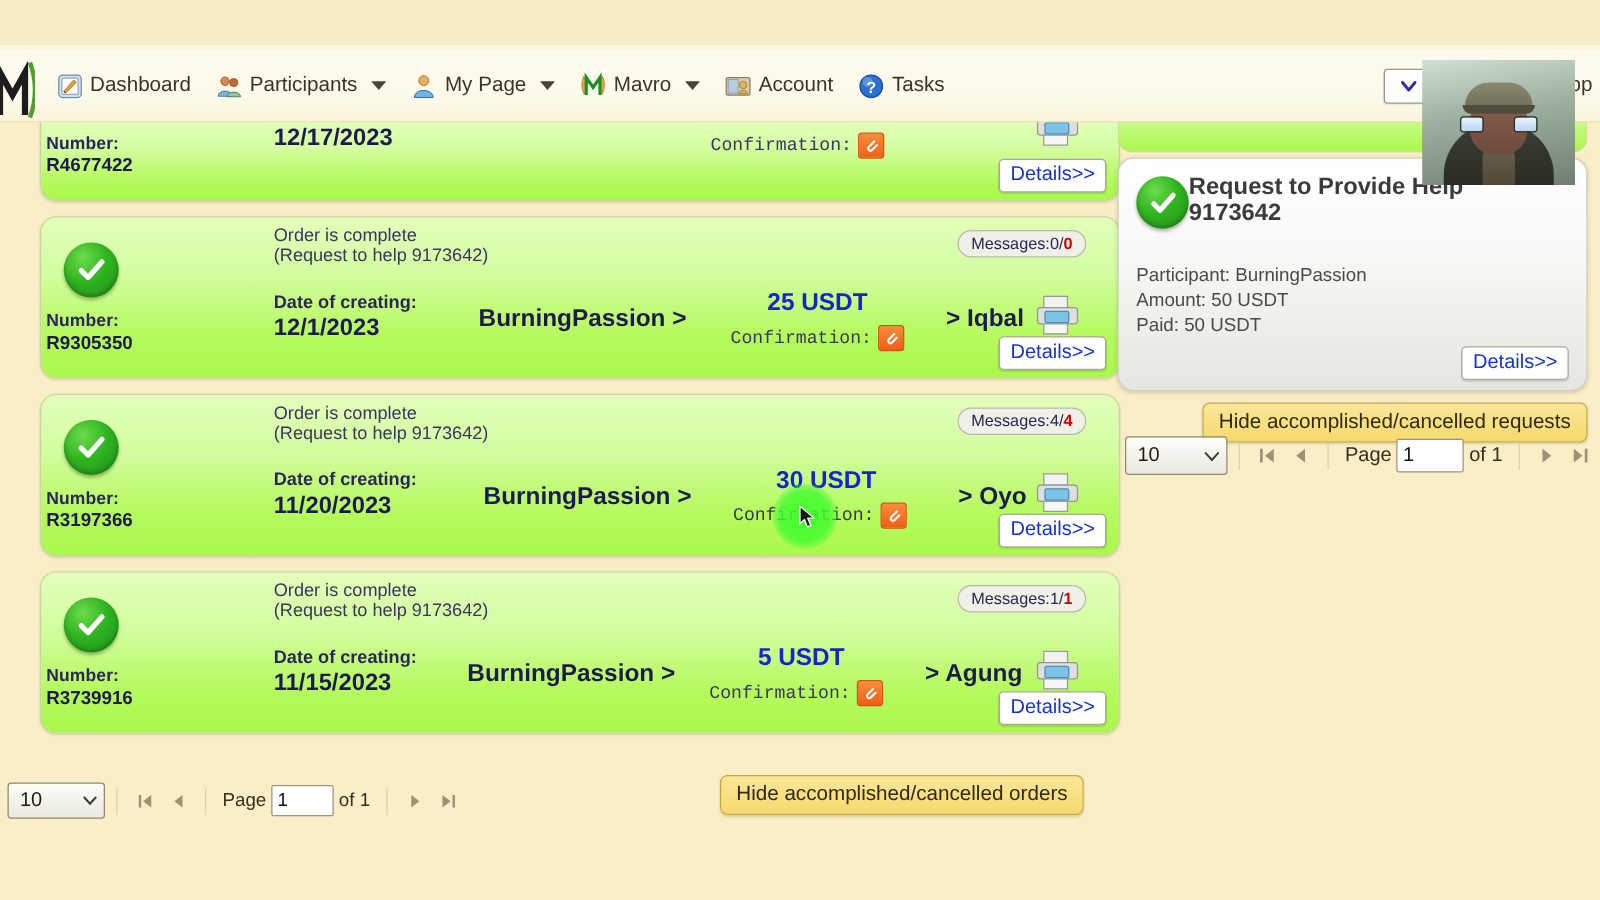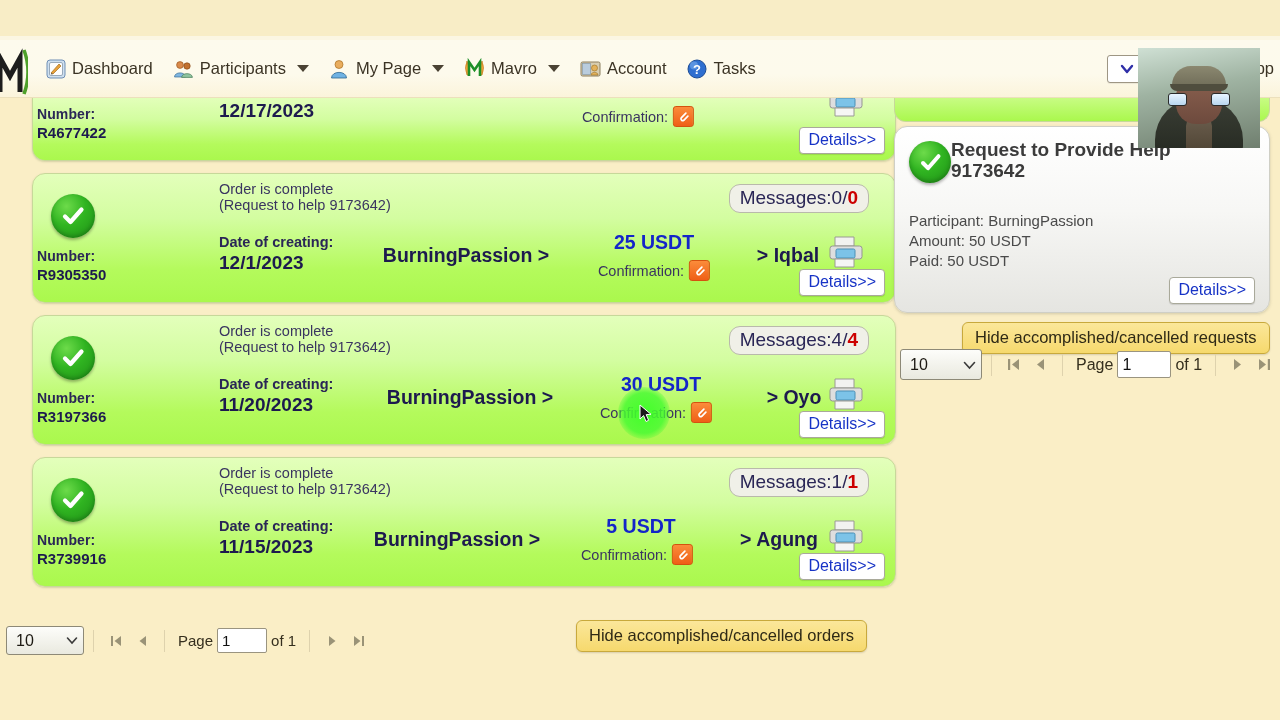--- a/index.html
+++ b/index.html
@@ -127,38 +127,38 @@
     position: absolute; top: 57px;
     font-size: 19.5px; color: #1425c9; font-weight: bold;
     transform: translateX(-50%);
   }
   .confirm-row {
     position: absolute; top: 86px;
     display: flex; align-items: center; gap: 5px;
     transform: translateX(-50%);
     white-space: nowrap;
   }
-  .confirm-label { font-size: 14.5px; color: #3a3560; }
+  .confirm-label { font-size: 14.5px; color: #3a3560; font-family: Liberation Mono, monospace; }
   .clip-icon {
     width: 19px; height: 19px; border-radius: 3px;
     background: linear-gradient(to bottom,#fb8c3a,#ef5f17);
     border: 1px solid #d4520f;
     display: inline-flex; align-items: center; justify-content: center;
   }
   .clip-icon svg { display: block; }
   .to-party {
     position: absolute; top: 70px;
     font-size: 19.5px; color: #1d1a4e; font-weight: bold;
     transform: translateX(-50%);
   }
 
   .msg-badge {
     position: absolute; right: 26px; top: 10px;
     background: #f0f0e8; border: 1px solid #b9b9ab; border-radius: 11px;
-    padding: 2px 10px 3px 10px; font-size: 19px; color: #2a2656;
+    padding: 2px 10px 3px 10px; font-size: 13px; color: #2a2656;
     white-space: nowrap;
   }
   .msg-badge .unread { color: #cc0000; font-weight: bold; }
 
   .printer {
     position: absolute; right: 30px; top: 60px;
     width: 38px; height: 36px;
   }
   .printer svg { display:block; }
 

